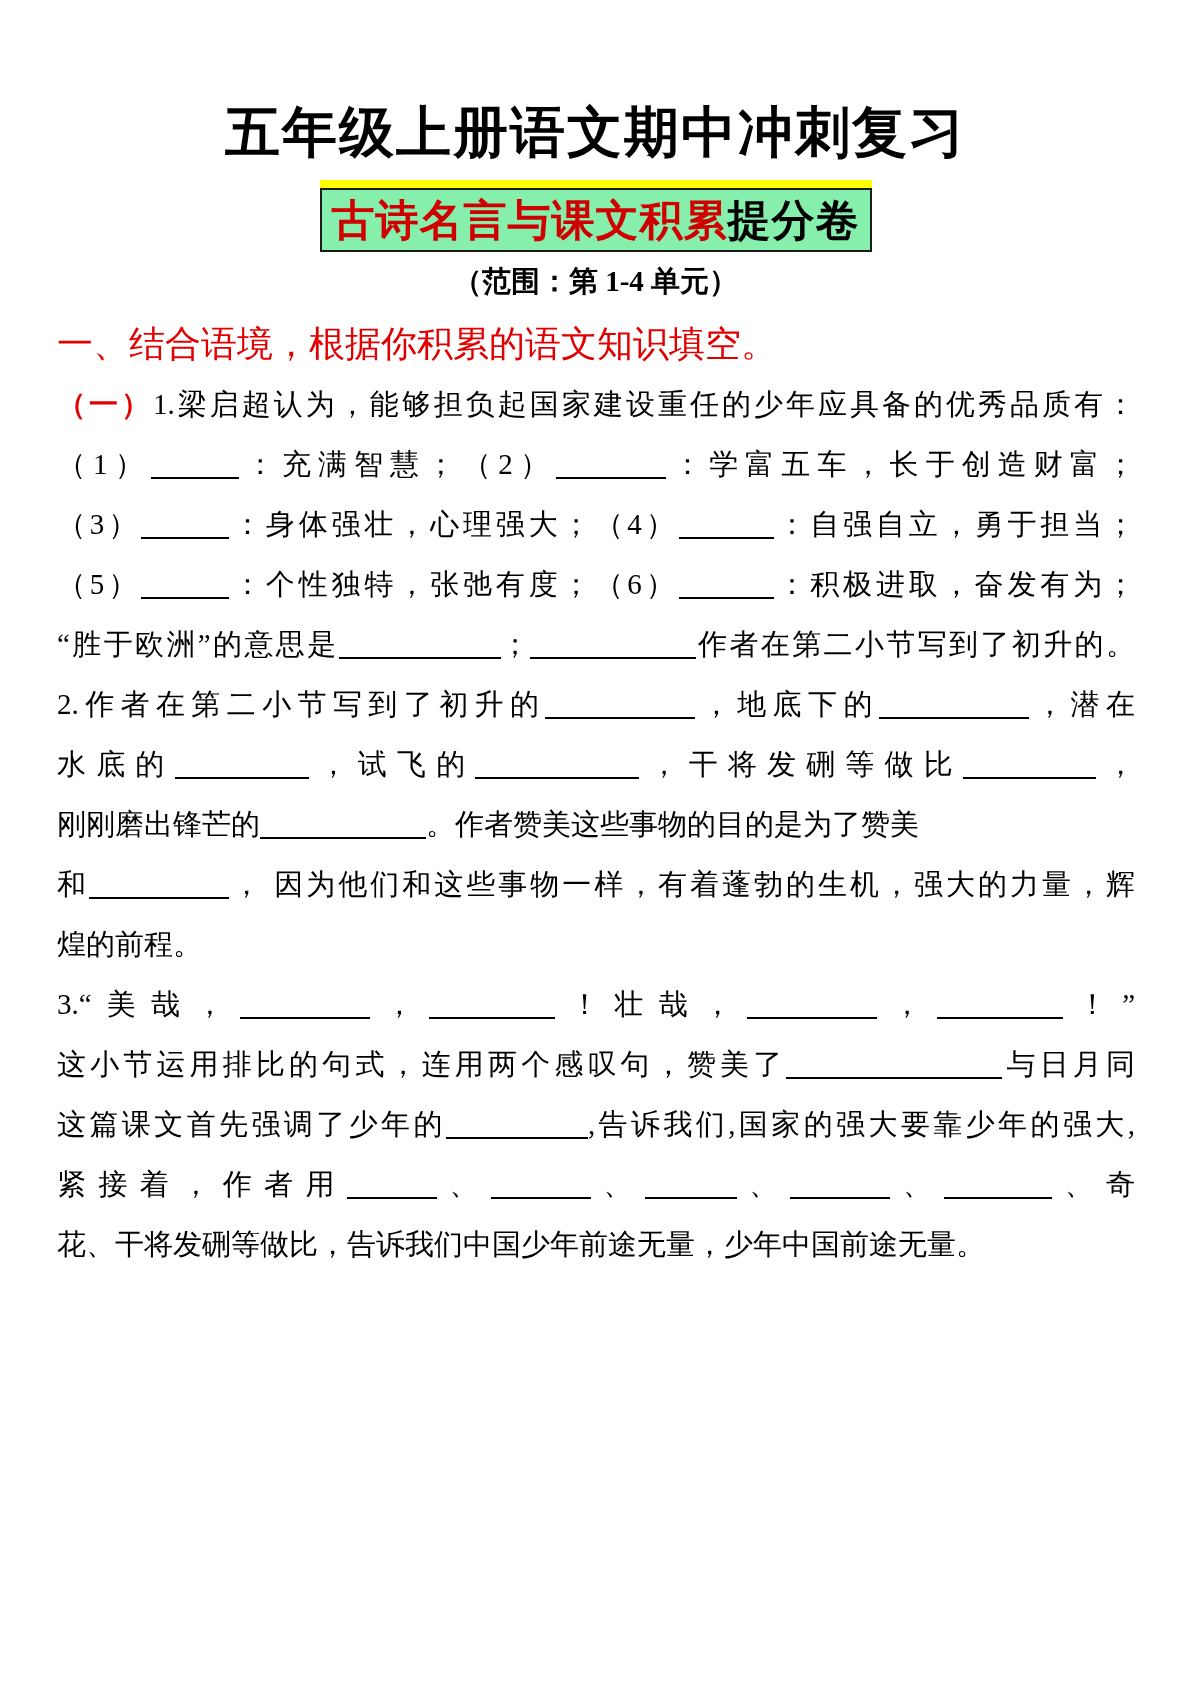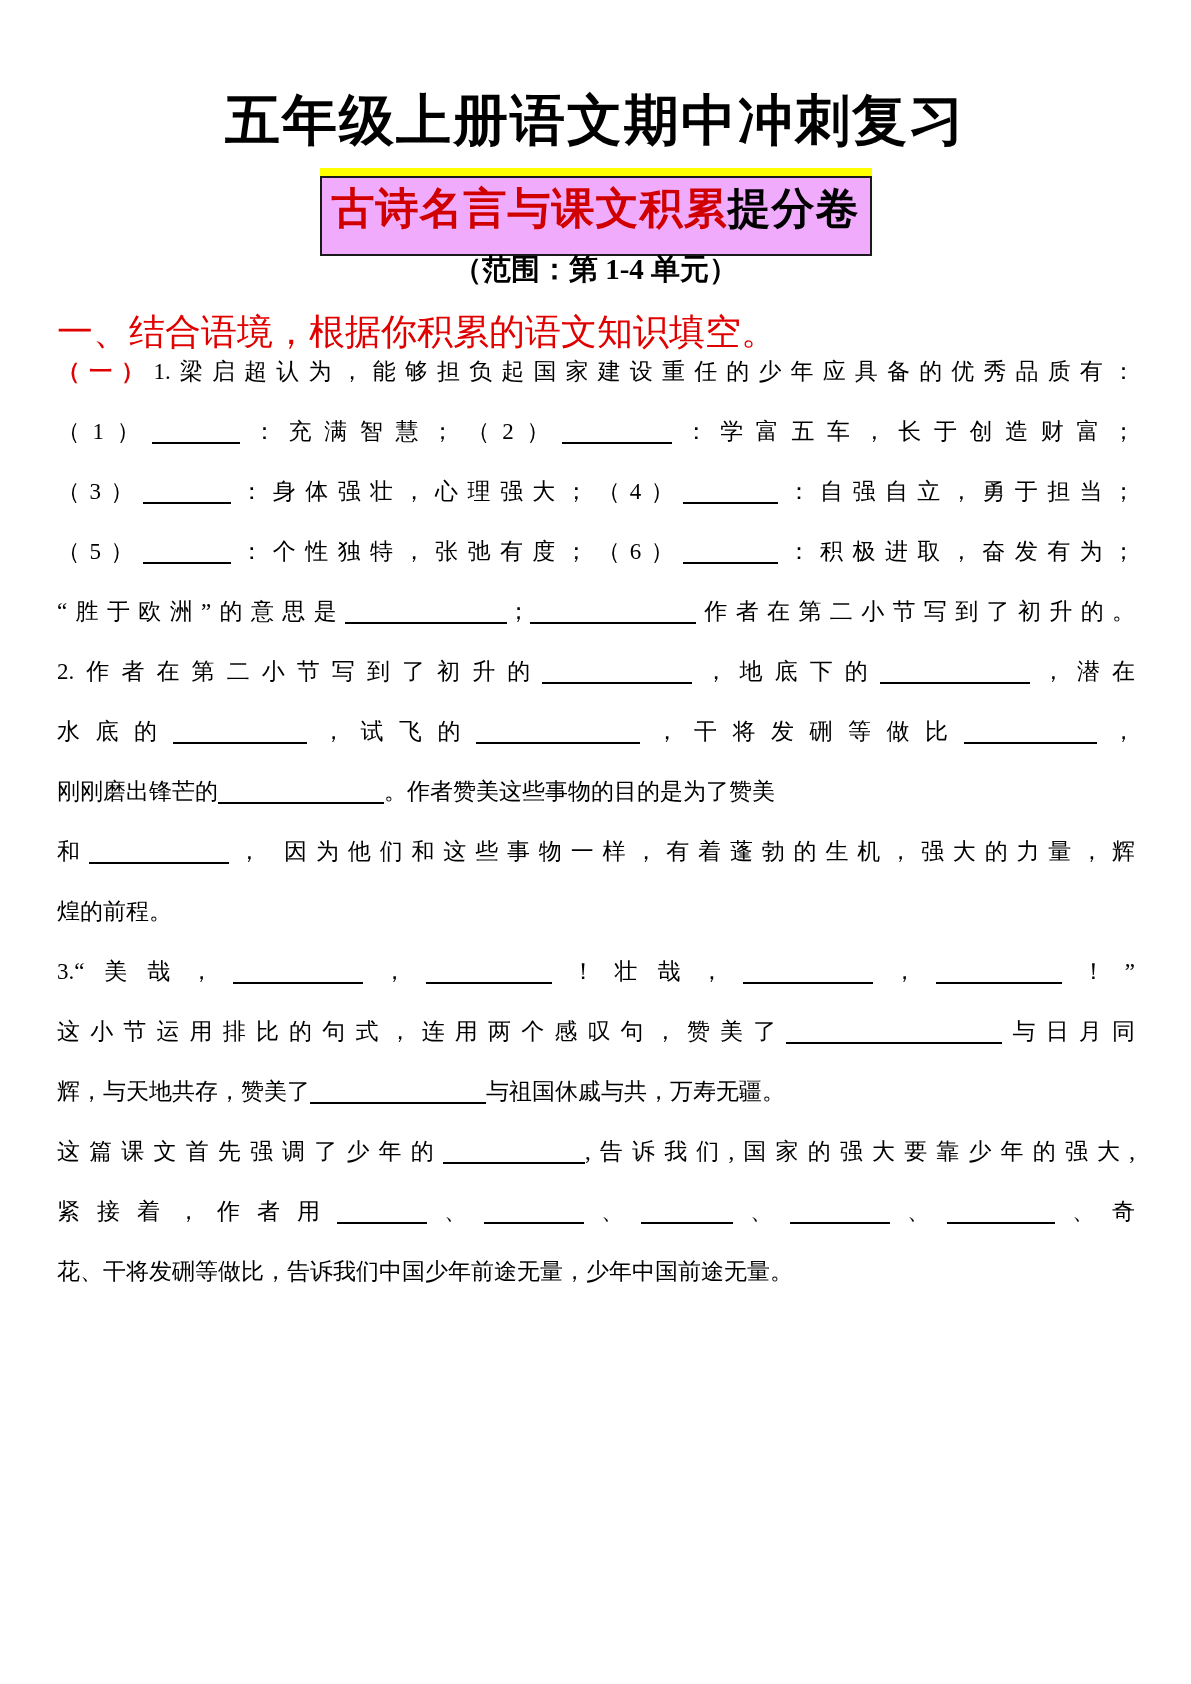--- a/index.html
+++ b/index.html
@@ -1,21 +1,21 @@
 <!DOCTYPE html>
 <html><head>
 <meta charset="utf-8">
 <style>
   * { margin: 0; padding: 0; box-sizing: border-box; }
   html, body { background: #ffffff; }
   .page {
     position: relative;
     width: 1191px;
     height: 1413px;
-    margin: 0 auto;
+    margin: 12px auto;
     background: #ffffff;
     font-family: "Liberation Serif", "DejaVu Serif", serif;
     color: #000;
     overflow: hidden;
   }
   .doc-title {
     position: absolute;
     top: 84px;
     left: 0;
     width: 100%;
@@ -34,22 +34,22 @@
     width: 100%;
     text-align: center;
   }
   .subtitle-band {
     display: inline-block;
     background: #ffff00;
     padding: 8px 0 0 0;
   }
   .subtitle-box {
     border: 2px solid #1a1a1a;
-    background: #f0abfc;
-    padding: 2px 10px 16px 10px;
+    background: #86efac;
+    padding: 2px 10px 0 10px;
     font-family: "Liberation Sans", "DejaVu Sans", sans-serif;
     font-weight: 900;
     font-size: 43px;
     letter-spacing: 1px;
     white-space: nowrap;
   }
   .subtitle-red { color: #d10000; }
   .subtitle-black { color: #000; }
   .scope-line {
     position: absolute;
@@ -67,24 +67,24 @@
     top: 308px;
     left: 57px;
     font-family: "Liberation Sans", "DejaVu Sans", sans-serif;
     font-weight: 400;
     font-size: 36px;
     color: #e10000;
     white-space: nowrap;
   }
   .body-text {
     position: absolute;
-    top: 342px;
+    top: 362px;
     left: 57px;
     width: 1078px;
-    font-size: 23px;
+    font-size: 29px;
     color: #000;
   }
   .line {
     height: 60px;
     line-height: 60px;
     text-align: justify;
     overflow: visible;
   }
   .line.stretch { text-align-last: justify; }
   .red-label {
@@ -130,21 +130,20 @@
       <div class="line stretch"><span>（3）</span><span class="blank" style="width: 88px;"></span><span>：身体强壮，心理强大；（4）</span><span class="blank" style="width: 95px;"></span><span>：自强自立，勇于担当；</span></div>
       <div class="line stretch"><span>（5）</span><span class="blank" style="width: 88px;"></span><span>：个性独特，张弛有度；（6）</span><span class="blank" style="width: 95px;"></span><span>：积极进取，奋发有为；</span></div>
       <div class="line stretch"><span>“胜于欧洲”的意思是</span><span class="blank" style="width: 162px;"></span><span>；</span><span class="blank" style="width: 166px;"></span><span>作者在第二小节写到了初升的。</span></div>
       <div class="line stretch"><span>2.作者在第二小节写到了初升的</span><span class="blank" style="width: 150px;"></span><span>，地底下的</span><span class="blank" style="width: 150px;"></span><span>，潜在</span></div>
       <div class="line stretch"><span>水底的</span><span class="blank" style="width: 134px;"></span><span>，试飞的</span><span class="blank" style="width: 164px;"></span><span>，干将发硎等做比</span><span class="blank" style="width: 133px;"></span><span>，</span></div>
       <div class="line"><span>刚刚磨出锋芒的</span><span class="blank" style="width: 166px;"></span><span>。作者赞美这些事物的目的是为了赞美</span></div>
       <div class="line stretch"><span>和</span><span class="blank" style="width: 140px;"></span><span>， 因为他们和这些事物一样，有着蓬勃的生机，强大的力量，辉</span></div>
       <div class="line"><span>煌的前程。</span></div>
       <div class="line stretch"><span>3.“美哉，</span><span class="blank" style="width: 130px;"></span><span>，</span><span class="blank" style="width: 126px;"></span><span>！壮哉，</span><span class="blank" style="width: 130px;"></span><span>，</span><span class="blank" style="width: 126px;"></span><span>！”</span></div>
       <div class="line stretch"><span>这小节运用排比的句式，连用两个感叹句，赞美了</span><span class="blank" style="width: 216px;"></span><span>与日月同</span></div>
-      <div class="line"><span>辉，与天地共存，赞美了</span><span class="blank" style="width: 176px;"></span><span>与祖国休戚与共，万寿无疆。</span></div>
       <div class="line stretch"><span>这篇课文首先强调了少年的</span><span class="blank" style="width: 142px;"></span><span>,告诉我们,国家的强大要靠少年的强大,</span></div>
       <div class="line stretch"><span>紧接着，作者用</span><span class="blank" style="width: 90px;"></span><span>、</span><span class="blank" style="width: 100px;"></span><span>、</span><span class="blank" style="width: 92px;"></span><span>、</span><span class="blank" style="width: 100px;"></span><span>、</span><span class="blank" style="width: 108px;"></span><span>、奇</span></div>
       <div class="line"><span>花、干将发硎等做比，告诉我们中国少年前途无量，少年中国前途无量。</span></div>
     </div>
 
   <div class="page-number">1</div>
 
 </div>
 
 </body></html>

